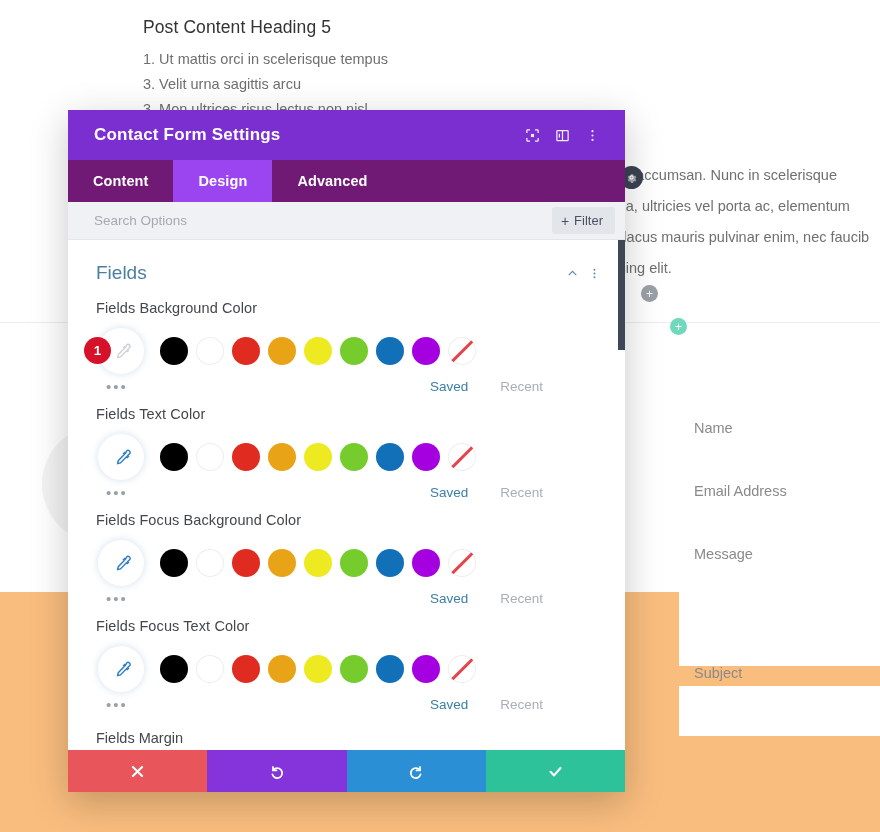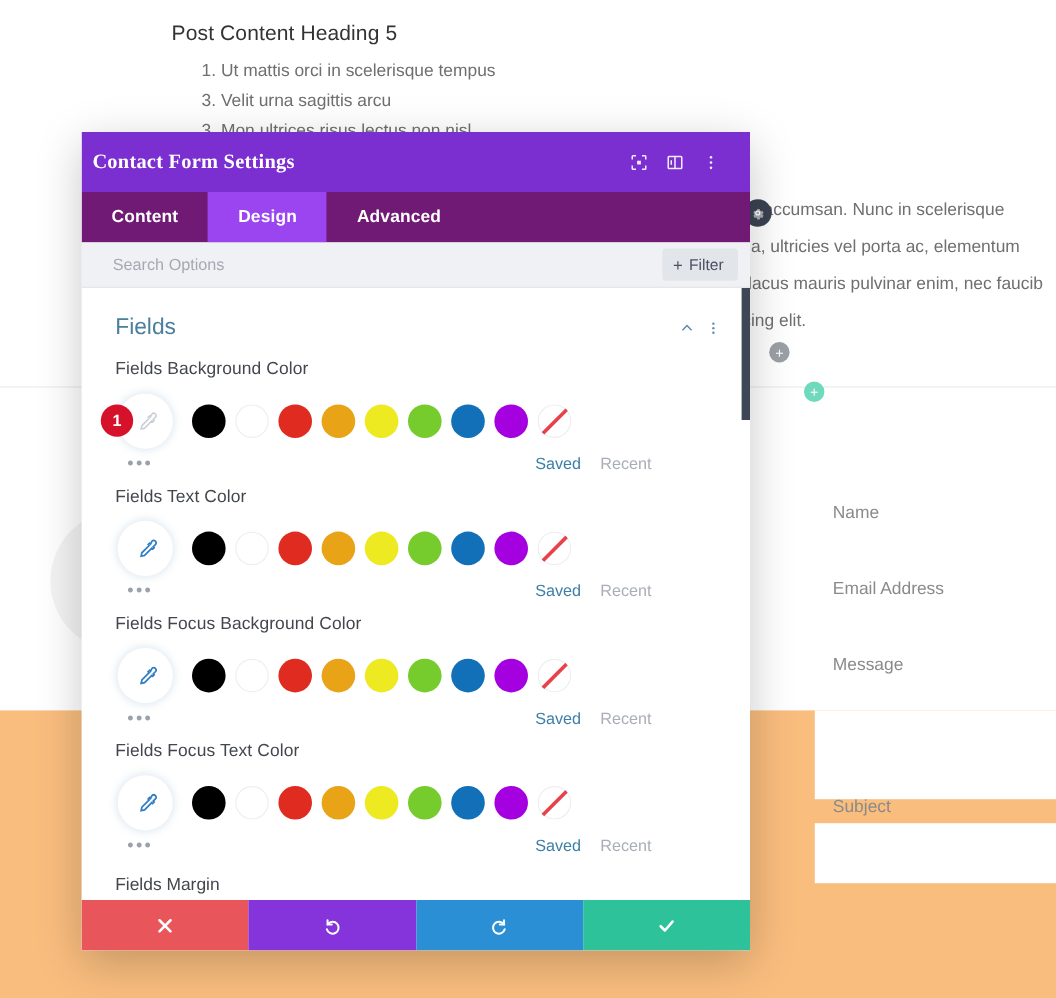--- a/index.html
+++ b/index.html
@@ -14,21 +14,21 @@
   
   .bg-layer { position: absolute; inset: 0; }
 
   .bg-heading {
     position: absolute; left: 143px; top: 17px;
     font-size: 17.5px; color: #333333; font-weight: 400; letter-spacing: .1px;
   }
   .bg-list { position: absolute; left: 143px; top: 47px; width: 420px; }
   .bg-list li {
     list-style: none;
-    font-size: 14.5px; color: #6f6f6f; line-height: 25px; margin-left: 25px;
+    font-size: 14.5px; color: #6f6f6f; line-height: 25px;
   }
 
   .bg-divider {
     position: absolute; left: 0; top: 322px; width: 880px; height: 1px;
     background: #ececec;
   }
 
   .bg-circle-deco {
     position: absolute; left: 42px; top: 425px;
     width: 118px; height: 118px; border-radius: 50%;
@@ -76,23 +76,22 @@
     position: absolute; left: 68px; top: 110px;
     width: 557px; height: 682px;
     background: #f4f5f7;
     box-shadow: 0 10px 36px rgba(0,0,0,.22);
     overflow: hidden;
     display: flex; flex-direction: column;
   }
 
   .modal-titlebar {
     height: 50px; background: #7b2fd1;
-    display: flex; align-items: center; padding: 0 18px 0 9px;
+    display: flex; align-items: center; padding: 0 18px 0 26px;
     flex: 0 0 auto;
-    font-family: Liberation Serif, serif;
   }
   .modal-title {
     color: #ffffff; font-size: 17px; font-weight: bold; letter-spacing: .2px;
     flex: 1;
   }
   .title-icon {
     width: 30px; height: 30px;
     display: flex; align-items: center; justify-content: center;
     cursor: pointer; opacity: .92;
   }
@@ -188,21 +187,21 @@
 
   .row-footer {
     display: flex; align-items: center;
     padding: 2px 0 0 0; height: 26px;
   }
   .dots-menu {
     margin-left: 10px; color: #9aa1ab; font-size: 15px; letter-spacing: 2px;
     cursor: pointer; line-height: 1;
   }
   .footer-spacer { flex: 1; }
-  .saved-link { font-size: 13.5px; color: #3b7fa6; cursor: pointer; margin-right: 16px; }
+  .saved-link { font-size: 13.5px; color: #3b7fa6; cursor: pointer; margin-right: 32px; }
   .recent-link { font-size: 13.5px; color: #a9aeb6; cursor: pointer; margin-right: 36px; }
 
   .cut-label {
     padding: 6px 28px 0 28px; font-size: 14.5px; color: #43474d;
   }
 
   .modal-scrollbar {
     position: absolute; right: 0; top: 0; width: 7px; height: 100%;
     background: transparent;
   }

